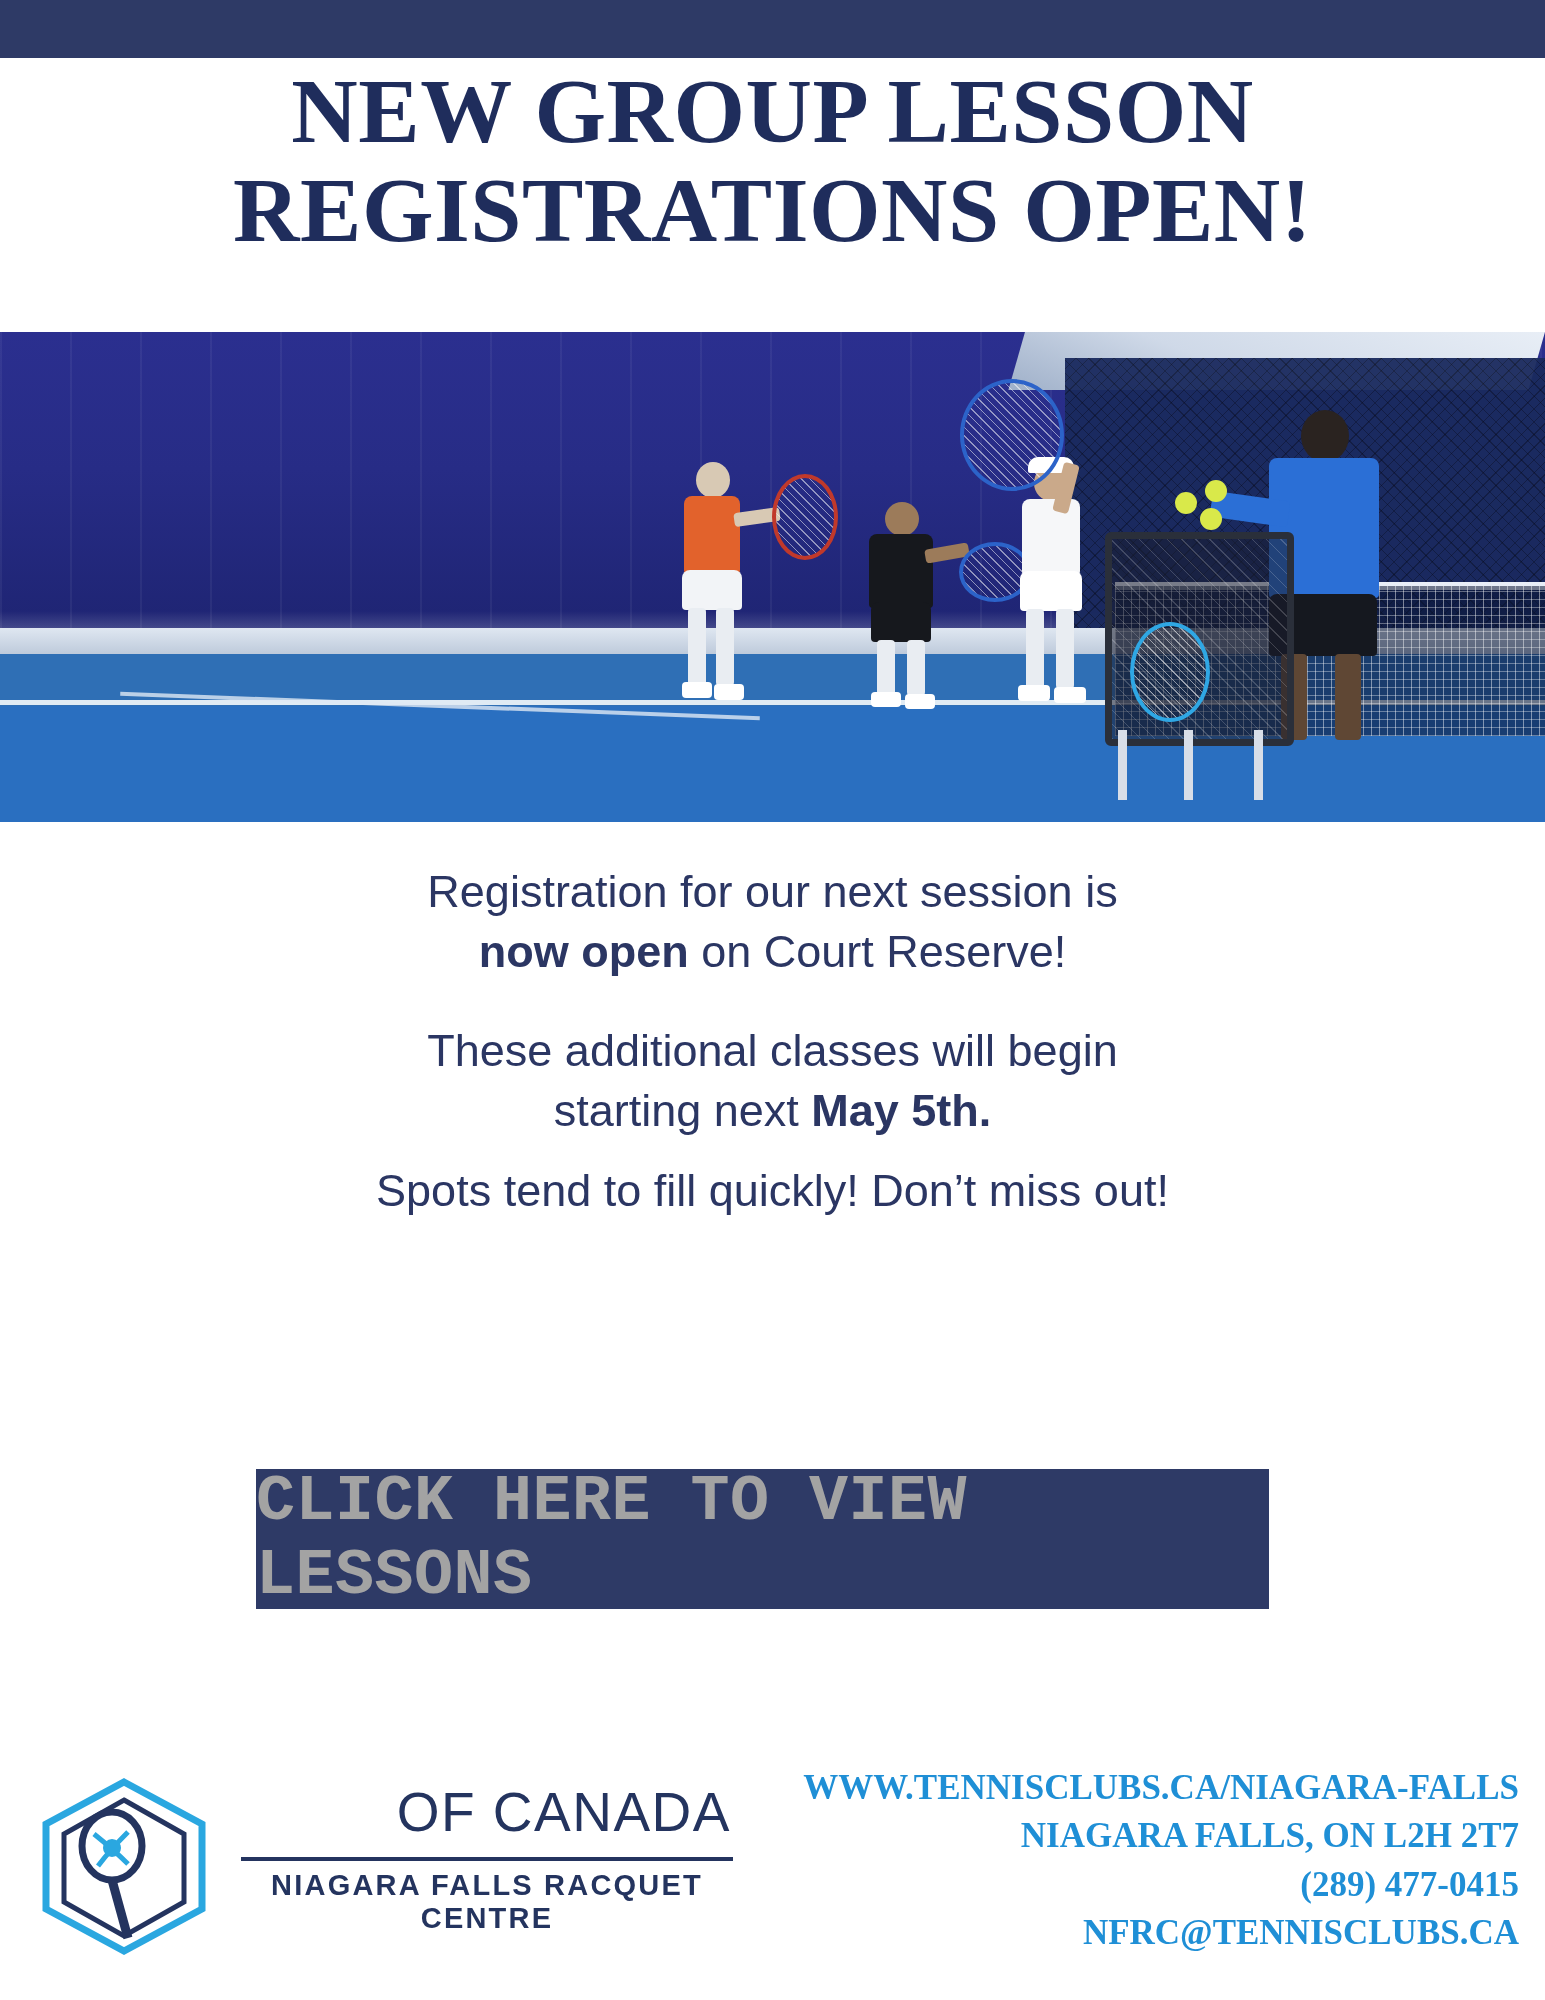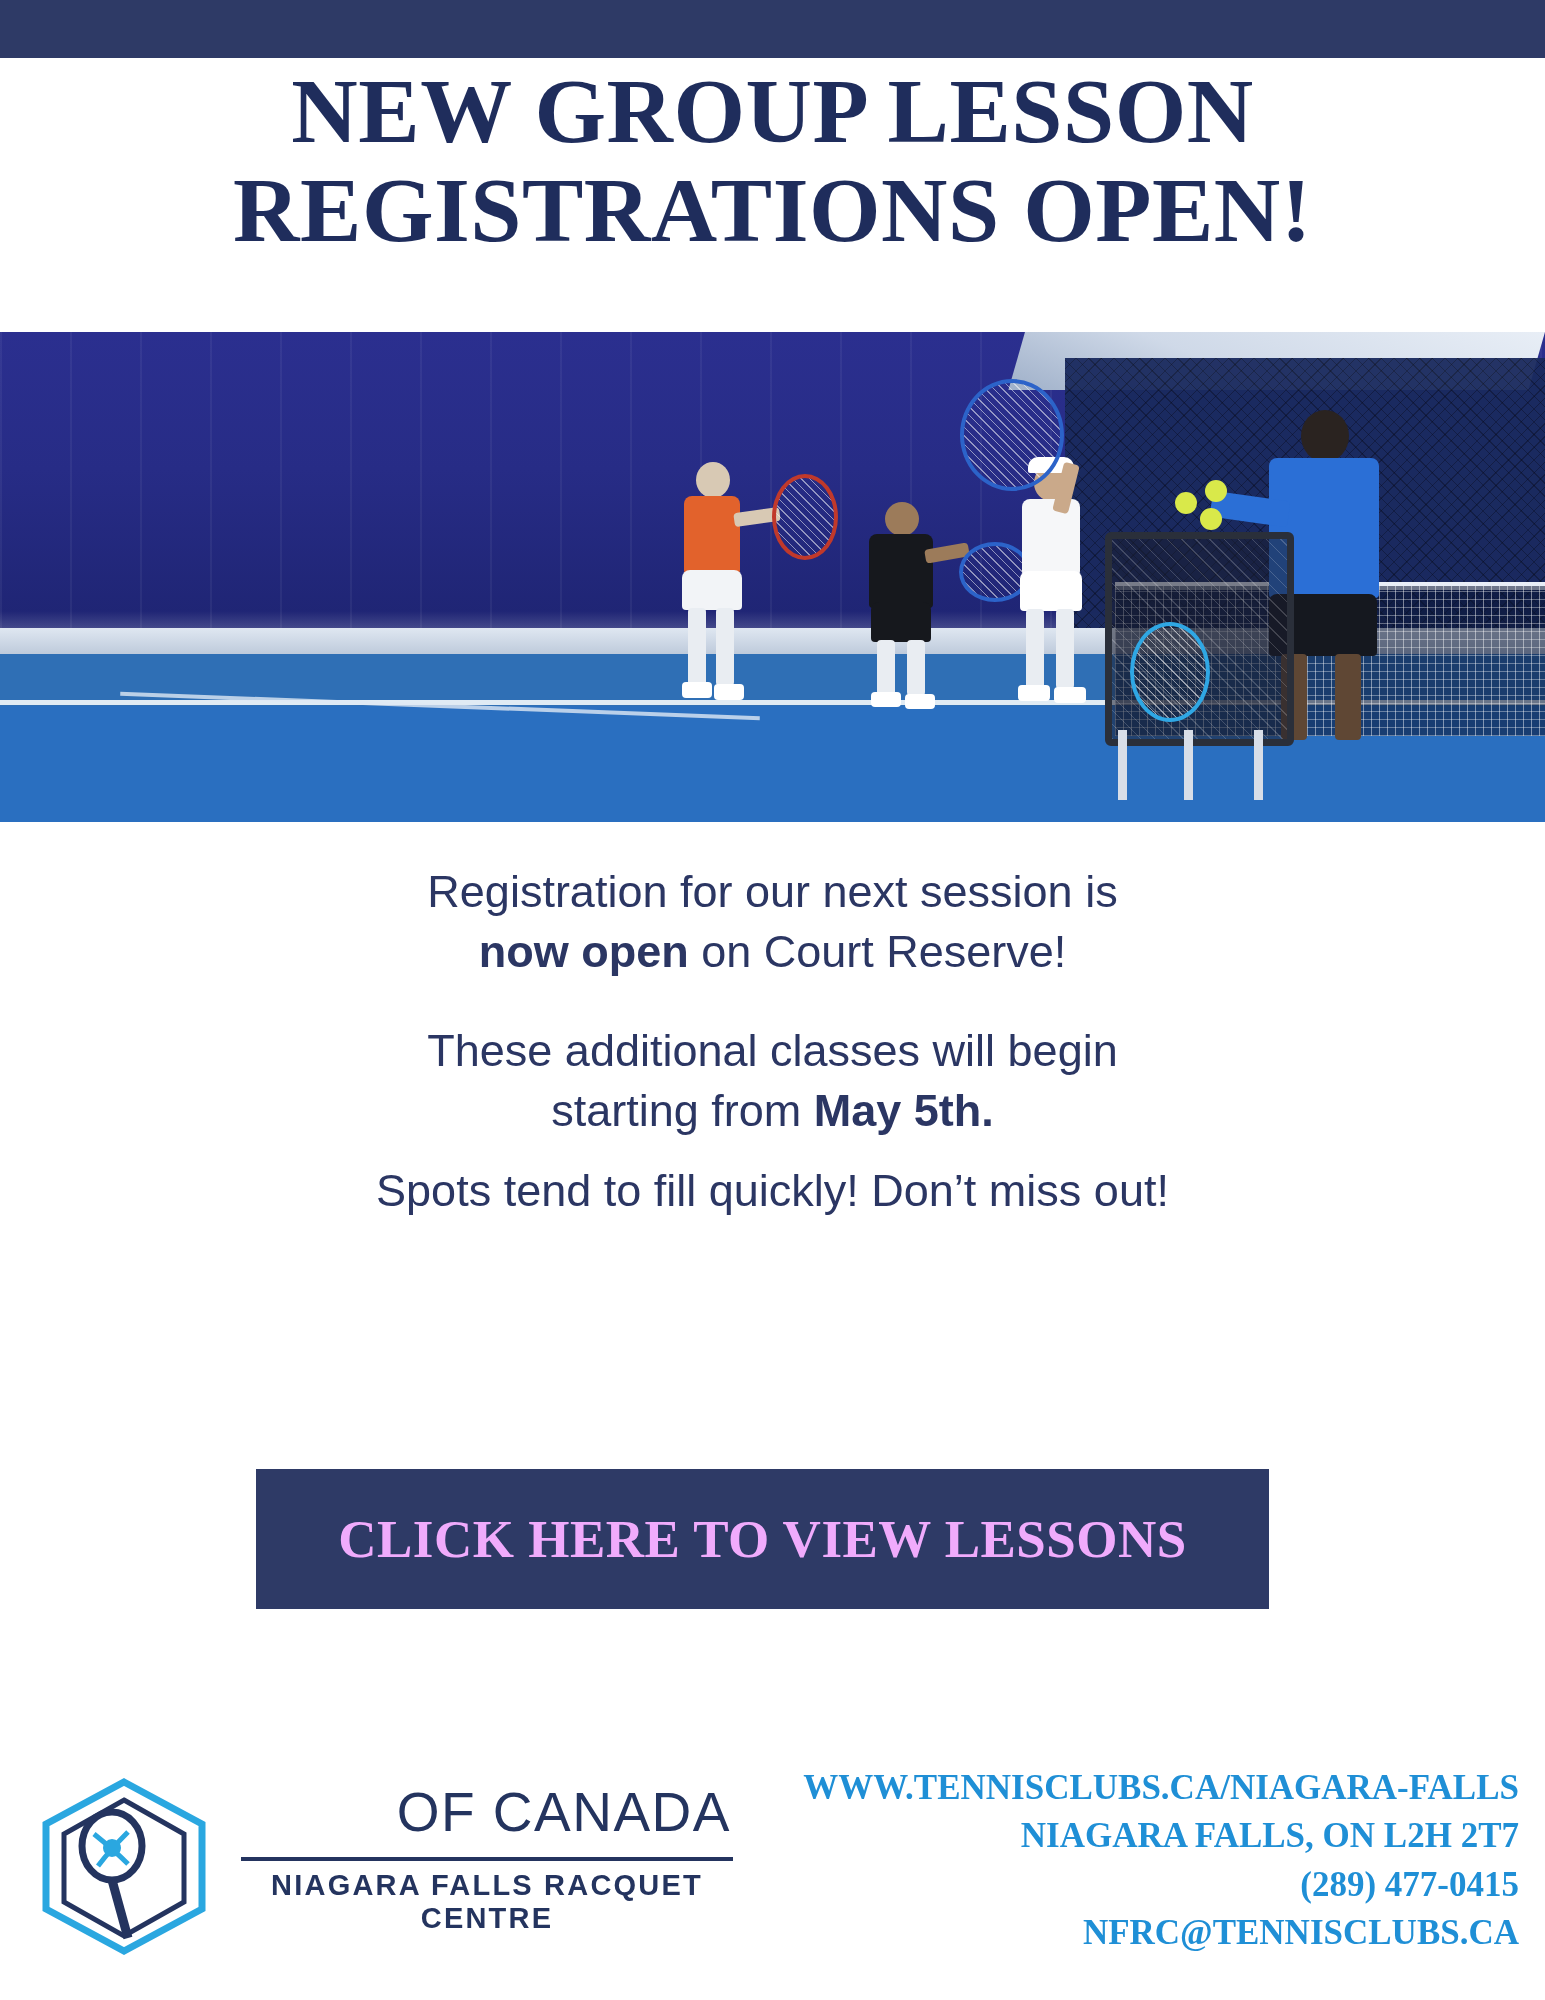--- a/index.html
+++ b/index.html
@@ -192,24 +192,24 @@
     top: 1469px;
     width: 1013px;
     height: 140px;
     background: #2e3a66;
     display: flex;
     align-items: center;
     justify-content: center;
     cursor: pointer;
   }
   .cta span {
-    font-family: Liberation Serif, serif;
+    font-family: Liberation Mono, monospace;
     font-weight: bold;
-    font-size: 53px;
-    color: #f0abfc;
+    font-size: 65px;
+    color: #a3a3a3;
     letter-spacing: 0.5px;
   }
 
   
   .footer {
     position: absolute;
     left: 0;
     top: 1742px;
     width: 1545px;
     height: 258px;
@@ -361,21 +361,21 @@
     <div class="racquet" style="left:1130px; top:290px; width:72px; height:92px; border-color:#2fa7e4;"></div>
   </div>
 
   <div class="body-copy">
     <p class="block1">
       <span>Registration for our next session is</span><br>
       <b>now open</b><span> on Court Reserve!</span>
     </p>
     <p class="block2">
       <span>These additional classes will begin</span><br>
-      <span>starting from </span><b>May 5th.</b>
+      <span>starting next </span><b>May 5th.</b>
     </p>
     <p class="block3">Spots tend to fill quickly! Don’t miss out!</p>
   </div>
 
   <div class="cta">
     <span>CLICK HERE TO VIEW LESSONS</span>
   </div>
 
   <div class="footer">
 

